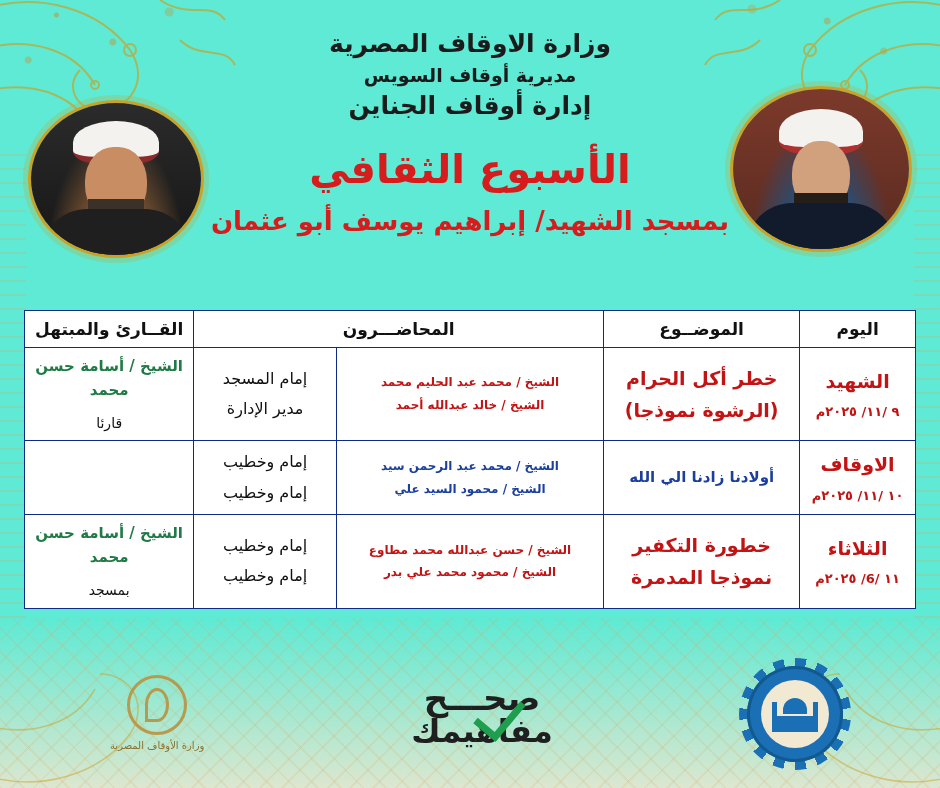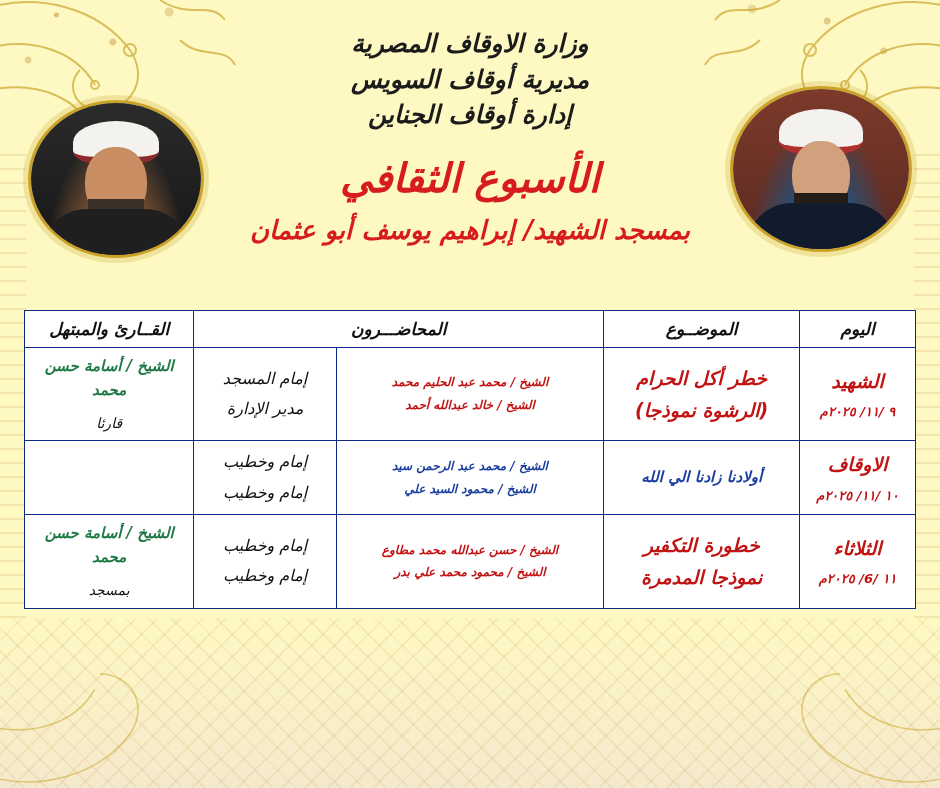--- a/index.html
+++ b/index.html
@@ -10,23 +10,22 @@
     width: 940px;
     height: 788px;
     font-family: "DejaVu Sans", "Liberation Sans", sans-serif;
     background: #ffffff;
     overflow: hidden;
   }
   .poster {
     position: relative;
     width: 940px;
     height: 788px;
-    background: #fef9c3;
+    background: #5eead4;
     overflow: hidden;
-    font-style: italic;
   }
 
   
   .orn {
     position: absolute;
     pointer-events: none;
   }
   .orn-top {
     top: 0; left: 0; right: 0;
     height: 150px;
@@ -76,21 +75,21 @@
     padding-top: 26px;
     text-align: center;
     z-index: 5;
   }
   .ministry-lines {
     color: #1b1b1b;
     font-weight: bold;
     line-height: 1.42;
   }
   .ml1 { font-size: 25px; }
-  .ml2 { font-size: 25px; }
+  .ml2 { font-size: 19px; }
   .ml3 { font-size: 25px; }
   .title-main {
     margin-top: 22px;
     font-size: 40px;
     font-weight: bold;
     color: #d61c1c;
     letter-spacing: 0.5px;
   }
   .title-sub {
     margin-top: 14px;
@@ -524,14 +523,41 @@
           </td>
           <td class="reader">
             <span class="r-name">الشيخ / أسامة حسن محمد</span>
             <span class="r-role">بمسجد</span>
           </td>
         </tr>
       </tbody>
     </table>
   </div>
 
+  <div class="footer">
+
+    <div class="logo-gear">
+      <div class="gear-teeth"></div>
+      <div class="gear-ring"></div>
+      <div class="gear-inner">
+        <div class="mosque-mini">
+          <div class="mm-min-l"></div>
+          <div class="mm-min-r"></div>
+          <div class="mm-dome"></div>
+          <div class="mm-base"></div>
+        </div>
+      </div>
+    </div>
+
+    <div class="logo-campaign">
+      <div class="camp-line1">صحـــح</div>
+      <div class="camp-check"></div>
+      <div class="camp-line2">مفاهيمك</div>
+    </div>
+
+    <div class="logo-awqaf">
+      <div class="awqaf-mark"></div>
+      <div class="awqaf-text">وزارة الأوقاف المصرية</div>
+    </div>
+
+  </div>
 
 </div>
 
 </body></html>

